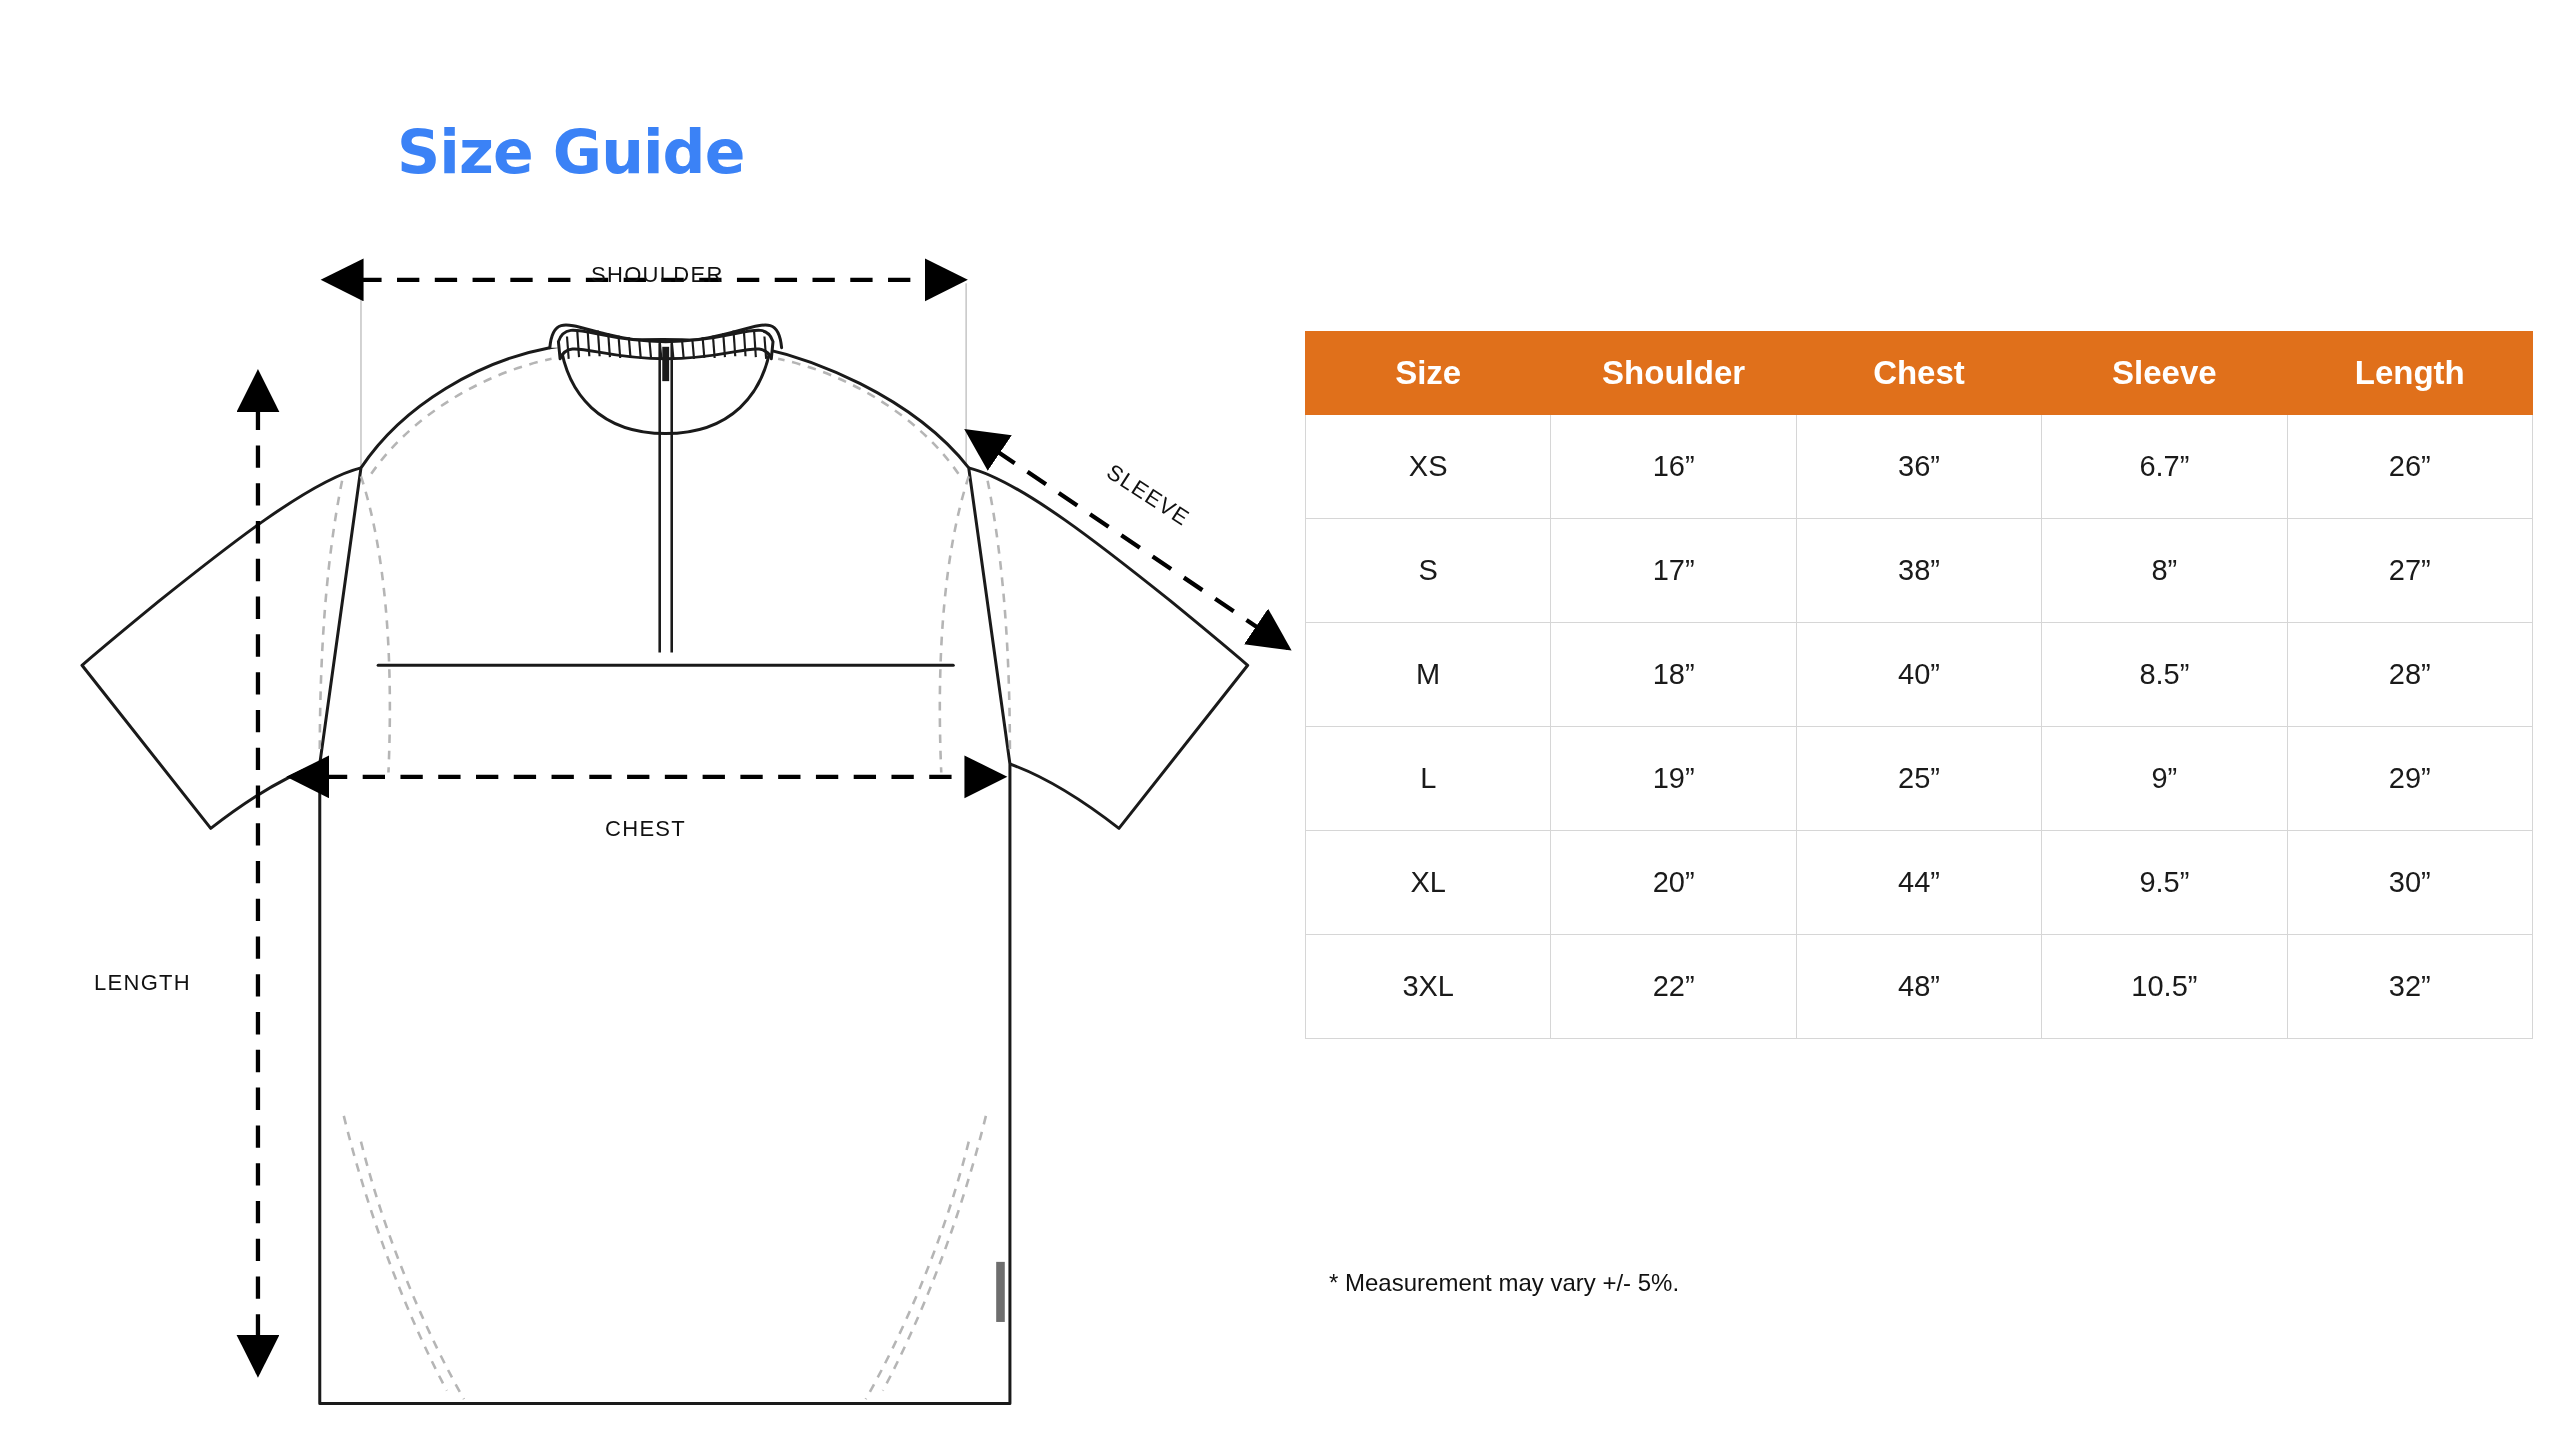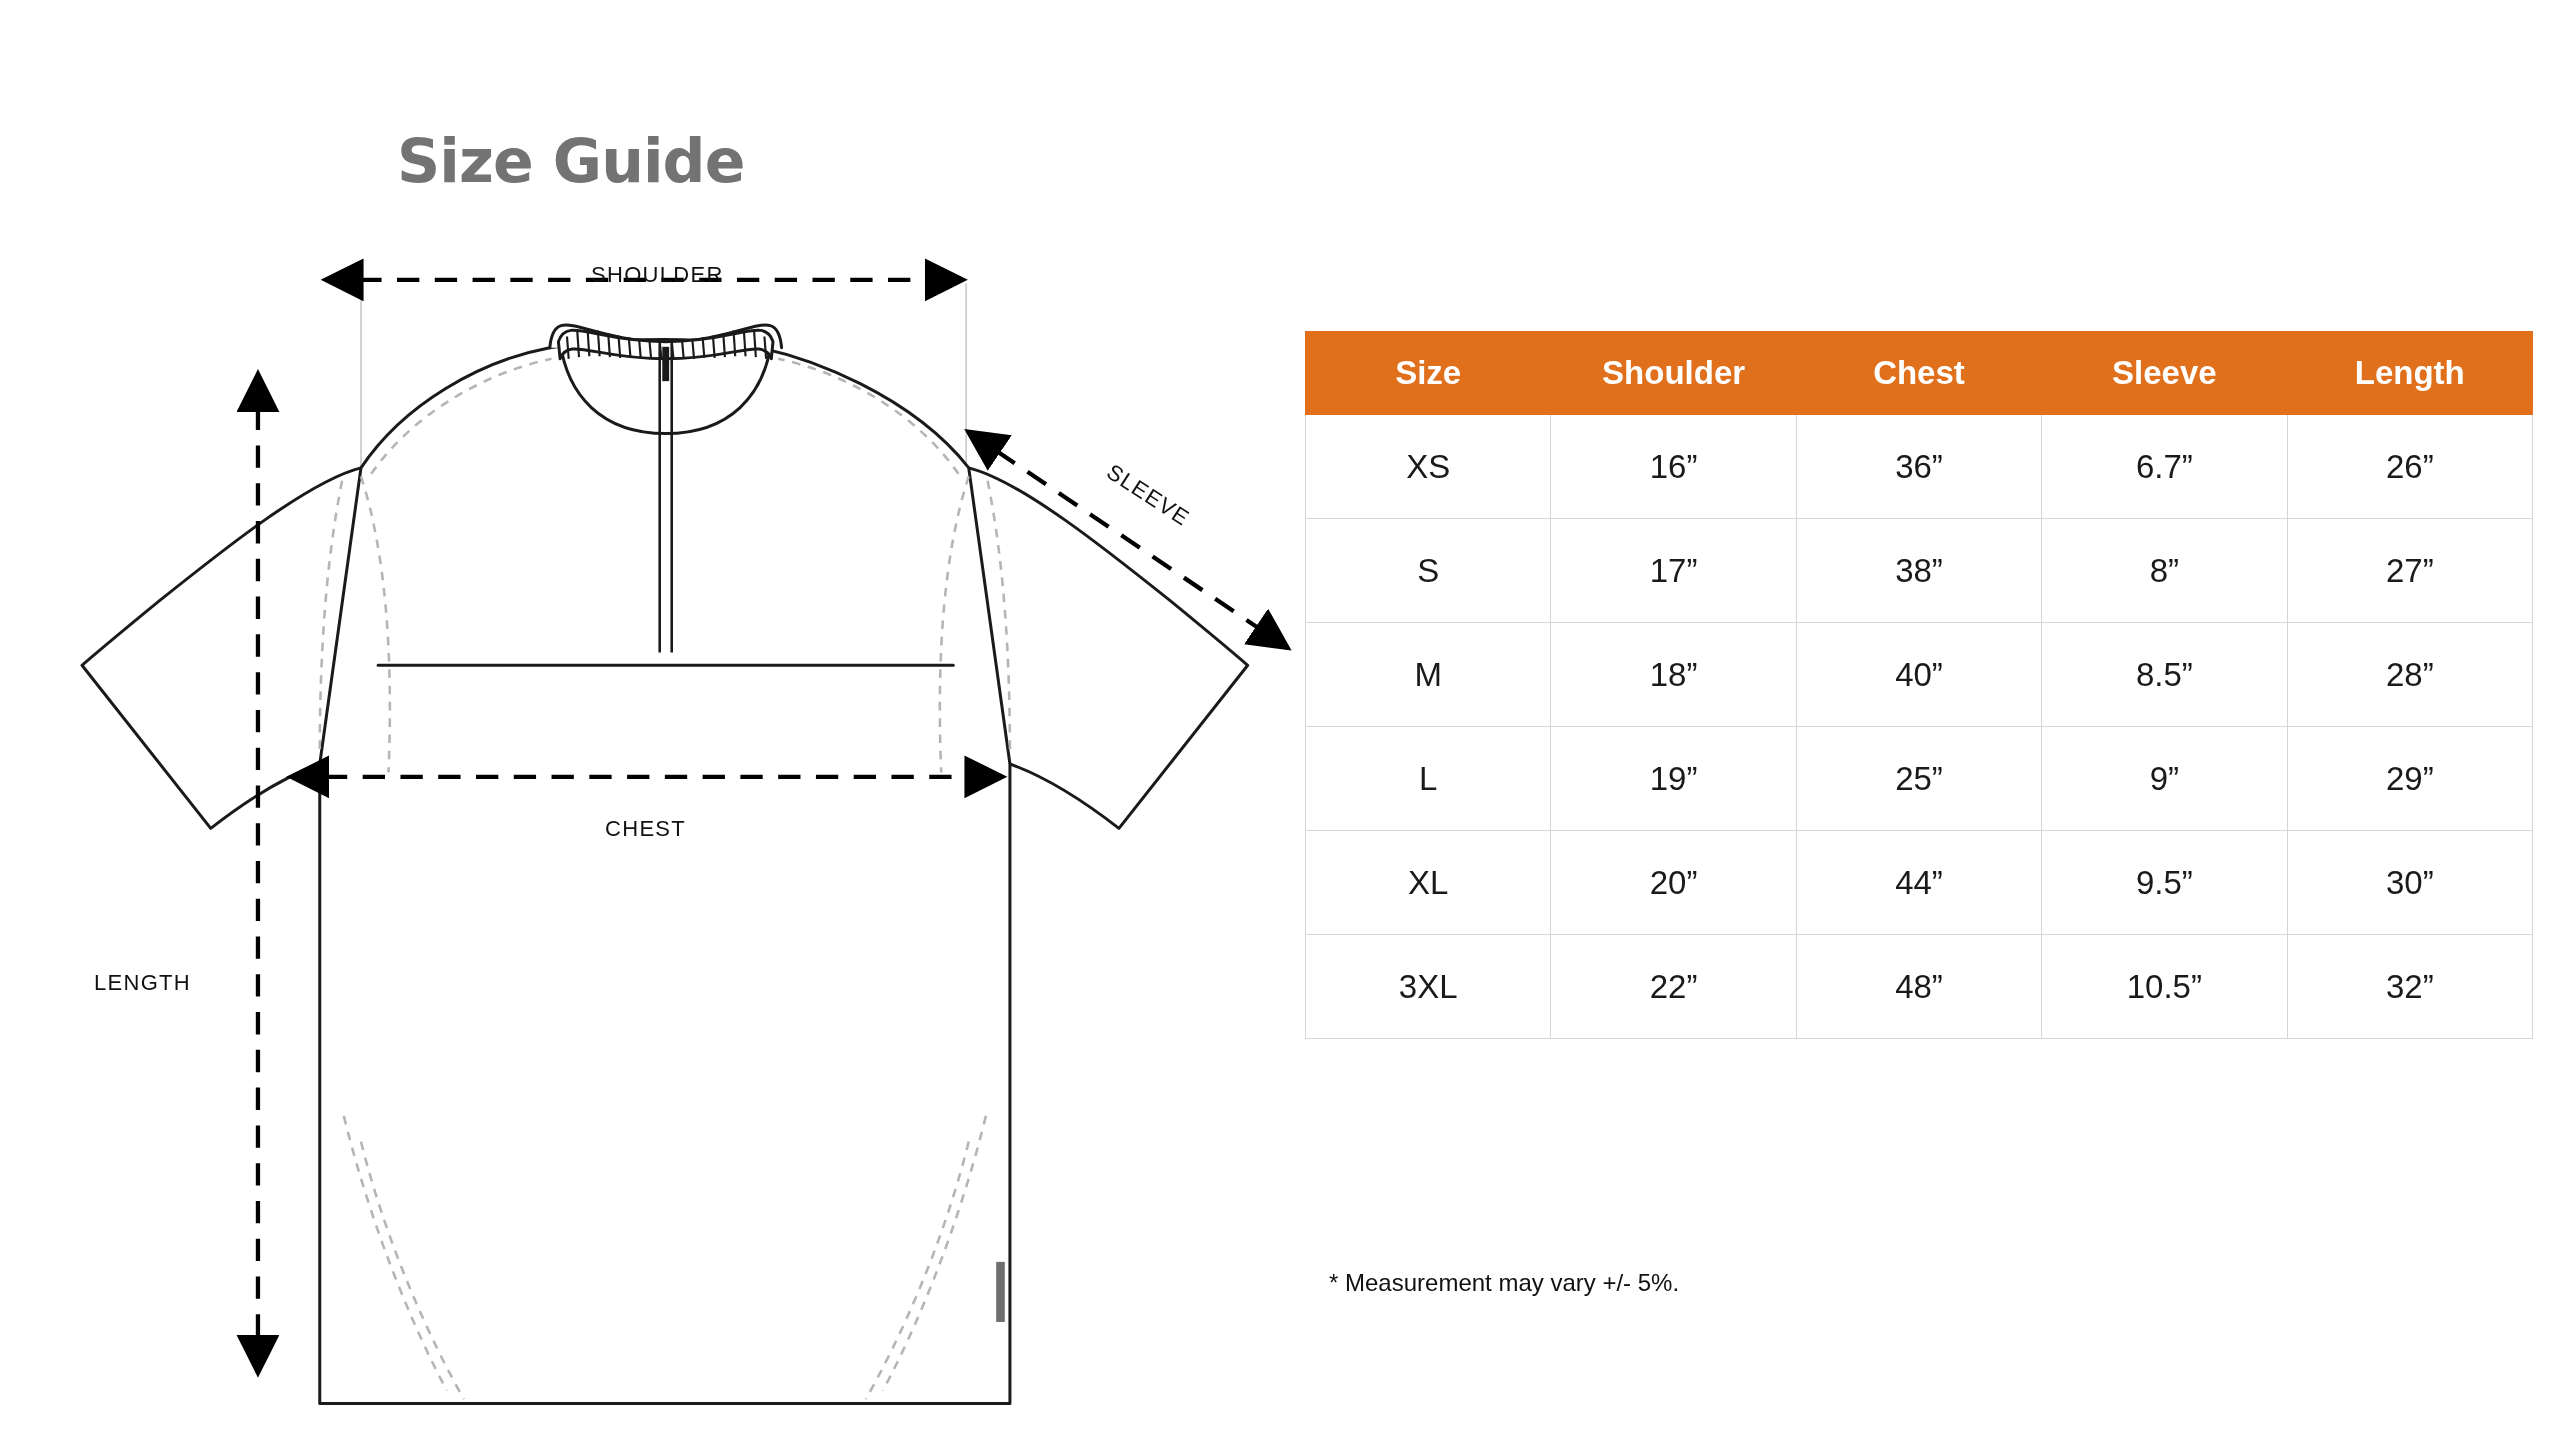--- a/index.html
+++ b/index.html
@@ -26,26 +26,26 @@
   #illustration {
     position: absolute;
     left: 0px;
     top: 0px;
     width: 1340px;
     height: 1449px;
   }
   #title {
     position: absolute;
     left: 397px;
-    top: 126px;
+    top: 117px;
     font-family: "DejaVu Sans", sans-serif;
     font-weight: bold;
     font-size: 60px;
     letter-spacing: -0.9px;
-    color: #737373;
+    color: #3b82f6;
     white-space: nowrap;
   }
   #shirt-svg {
     position: absolute;
     left: 0px;
     top: 0px;
   }
   .dim-label {
     position: absolute;
     font-family: "Liberation Sans", sans-serif;
@@ -84,21 +84,21 @@
     font-size: 33px;
     height: 82px;
     text-align: center;
     border: 1.7px solid #e0701b;
     padding: 0;
   }
   table#size-table td {
     background: #ffffff;
     color: #1a1a1a;
     font-family: "Liberation Sans", sans-serif;
-    font-size: 33px;
+    font-size: 29px;
     height: 103px;
     text-align: center;
     border: 1.7px solid #d6d6d6;
     padding: 0;
   }
   #footnote {
     position: absolute;
     left: 1329px;
     top: 1269px;
     font-family: "Liberation Sans", sans-serif;

